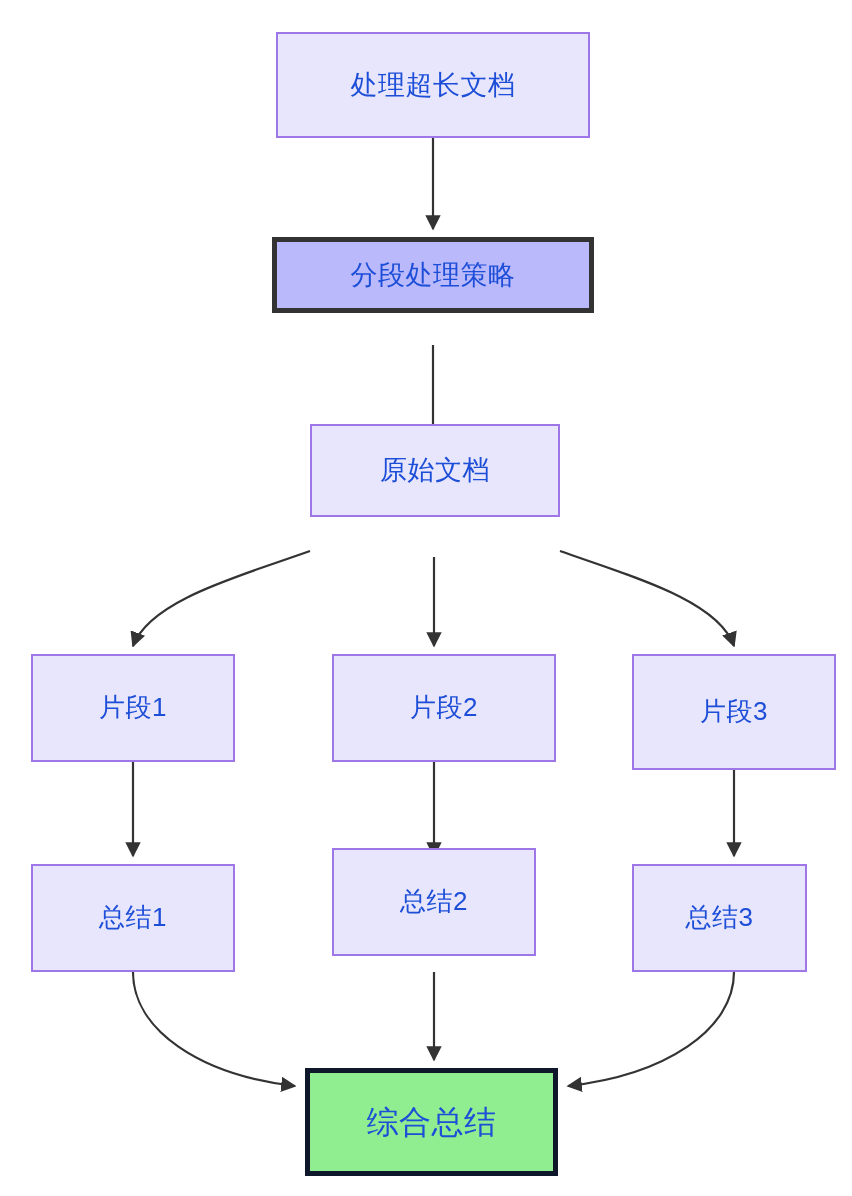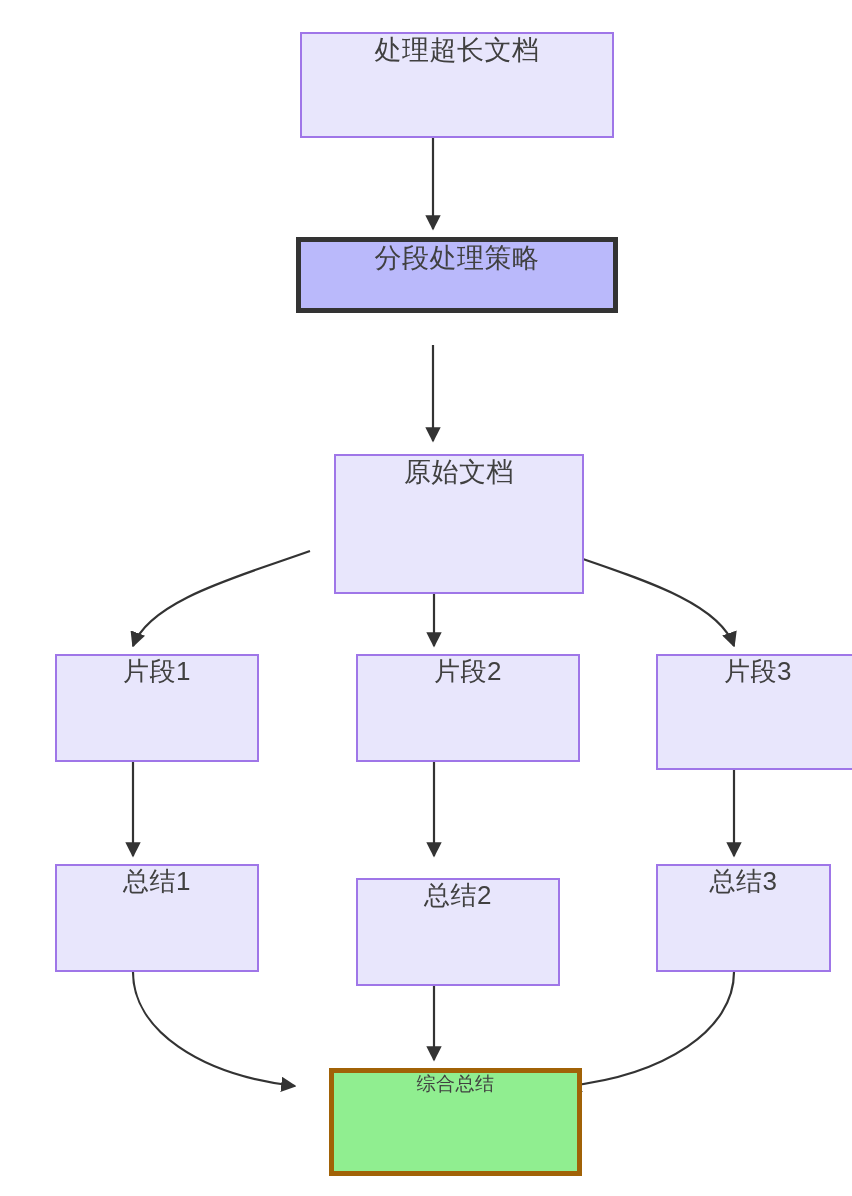--- a/index.html
+++ b/index.html
@@ -22,43 +22,42 @@
     left: 0;
     top: 0;
     width: 852px;
     height: 1196px;
     pointer-events: none;
   }
   .node {
     position: absolute;
     box-sizing: border-box;
     display: flex;
-    align-items: flex-start;
+    align-items: center;
     justify-content: center;
     text-align: center;
-    color: #404040;
+    color: #1d4ed8;
     line-height: 1.2;
     letter-spacing: 0.5px;
     z-index: 2;
-    margin-left: 24px;
   }
   .node-default {
     background: #E8E6FC;
     border: 2px solid #9f76e8;
     font-size: 27px;
   }
   .node-highlight {
     background: #BAB9FB;
     border: 5px solid #333333;
     font-size: 27px;
   }
   .node-final {
     background: #90EE90;
-    border: 5px solid #a16207;
-    font-size: 19px;
+    border: 5px solid #0f172a;
+    font-size: 32px;
   }
   .node-small {
     font-size: 26px;
   }
 </style>
 </head>
 <body>
 
 <div id="canvas">
 
@@ -93,41 +92,41 @@
   </svg>
 
   <div class="node node-default" style="left:276px; top:32px; width:314px; height:106px;">
     <span>处理超长文档</span>
   </div>
 
   <div class="node node-highlight" style="left:272px; top:237px; width:322px; height:76px;">
     <span>分段处理策略</span>
   </div>
 
-  <div class="node node-default" style="left:310px; top:454px; width:250px; height:140px;">
+  <div class="node node-default" style="left:310px; top:424px; width:250px; height:93px;">
     <span>原始文档</span>
   </div>
 
   <div class="node node-default node-small" style="left:31px; top:654px; width:204px; height:108px;">
     <span>片段1</span>
   </div>
 
   <div class="node node-default node-small" style="left:332px; top:654px; width:224px; height:108px;">
     <span>片段2</span>
   </div>
 
   <div class="node node-default node-small" style="left:632px; top:654px; width:204px; height:116px;">
     <span>片段3</span>
   </div>
 
   <div class="node node-default node-small" style="left:31px; top:864px; width:204px; height:108px;">
     <span>总结1</span>
   </div>
 
-  <div class="node node-default node-small" style="left:332px; top:878px; width:204px; height:108px;">
+  <div class="node node-default node-small" style="left:332px; top:848px; width:204px; height:108px;">
     <span>总结2</span>
   </div>
 
   <div class="node node-default node-small" style="left:632px; top:864px; width:175px; height:108px;">
     <span>总结3</span>
   </div>
 
   <div class="node node-final" style="left:305px; top:1068px; width:253px; height:108px;">
     <span>综合总结</span>
   </div>

